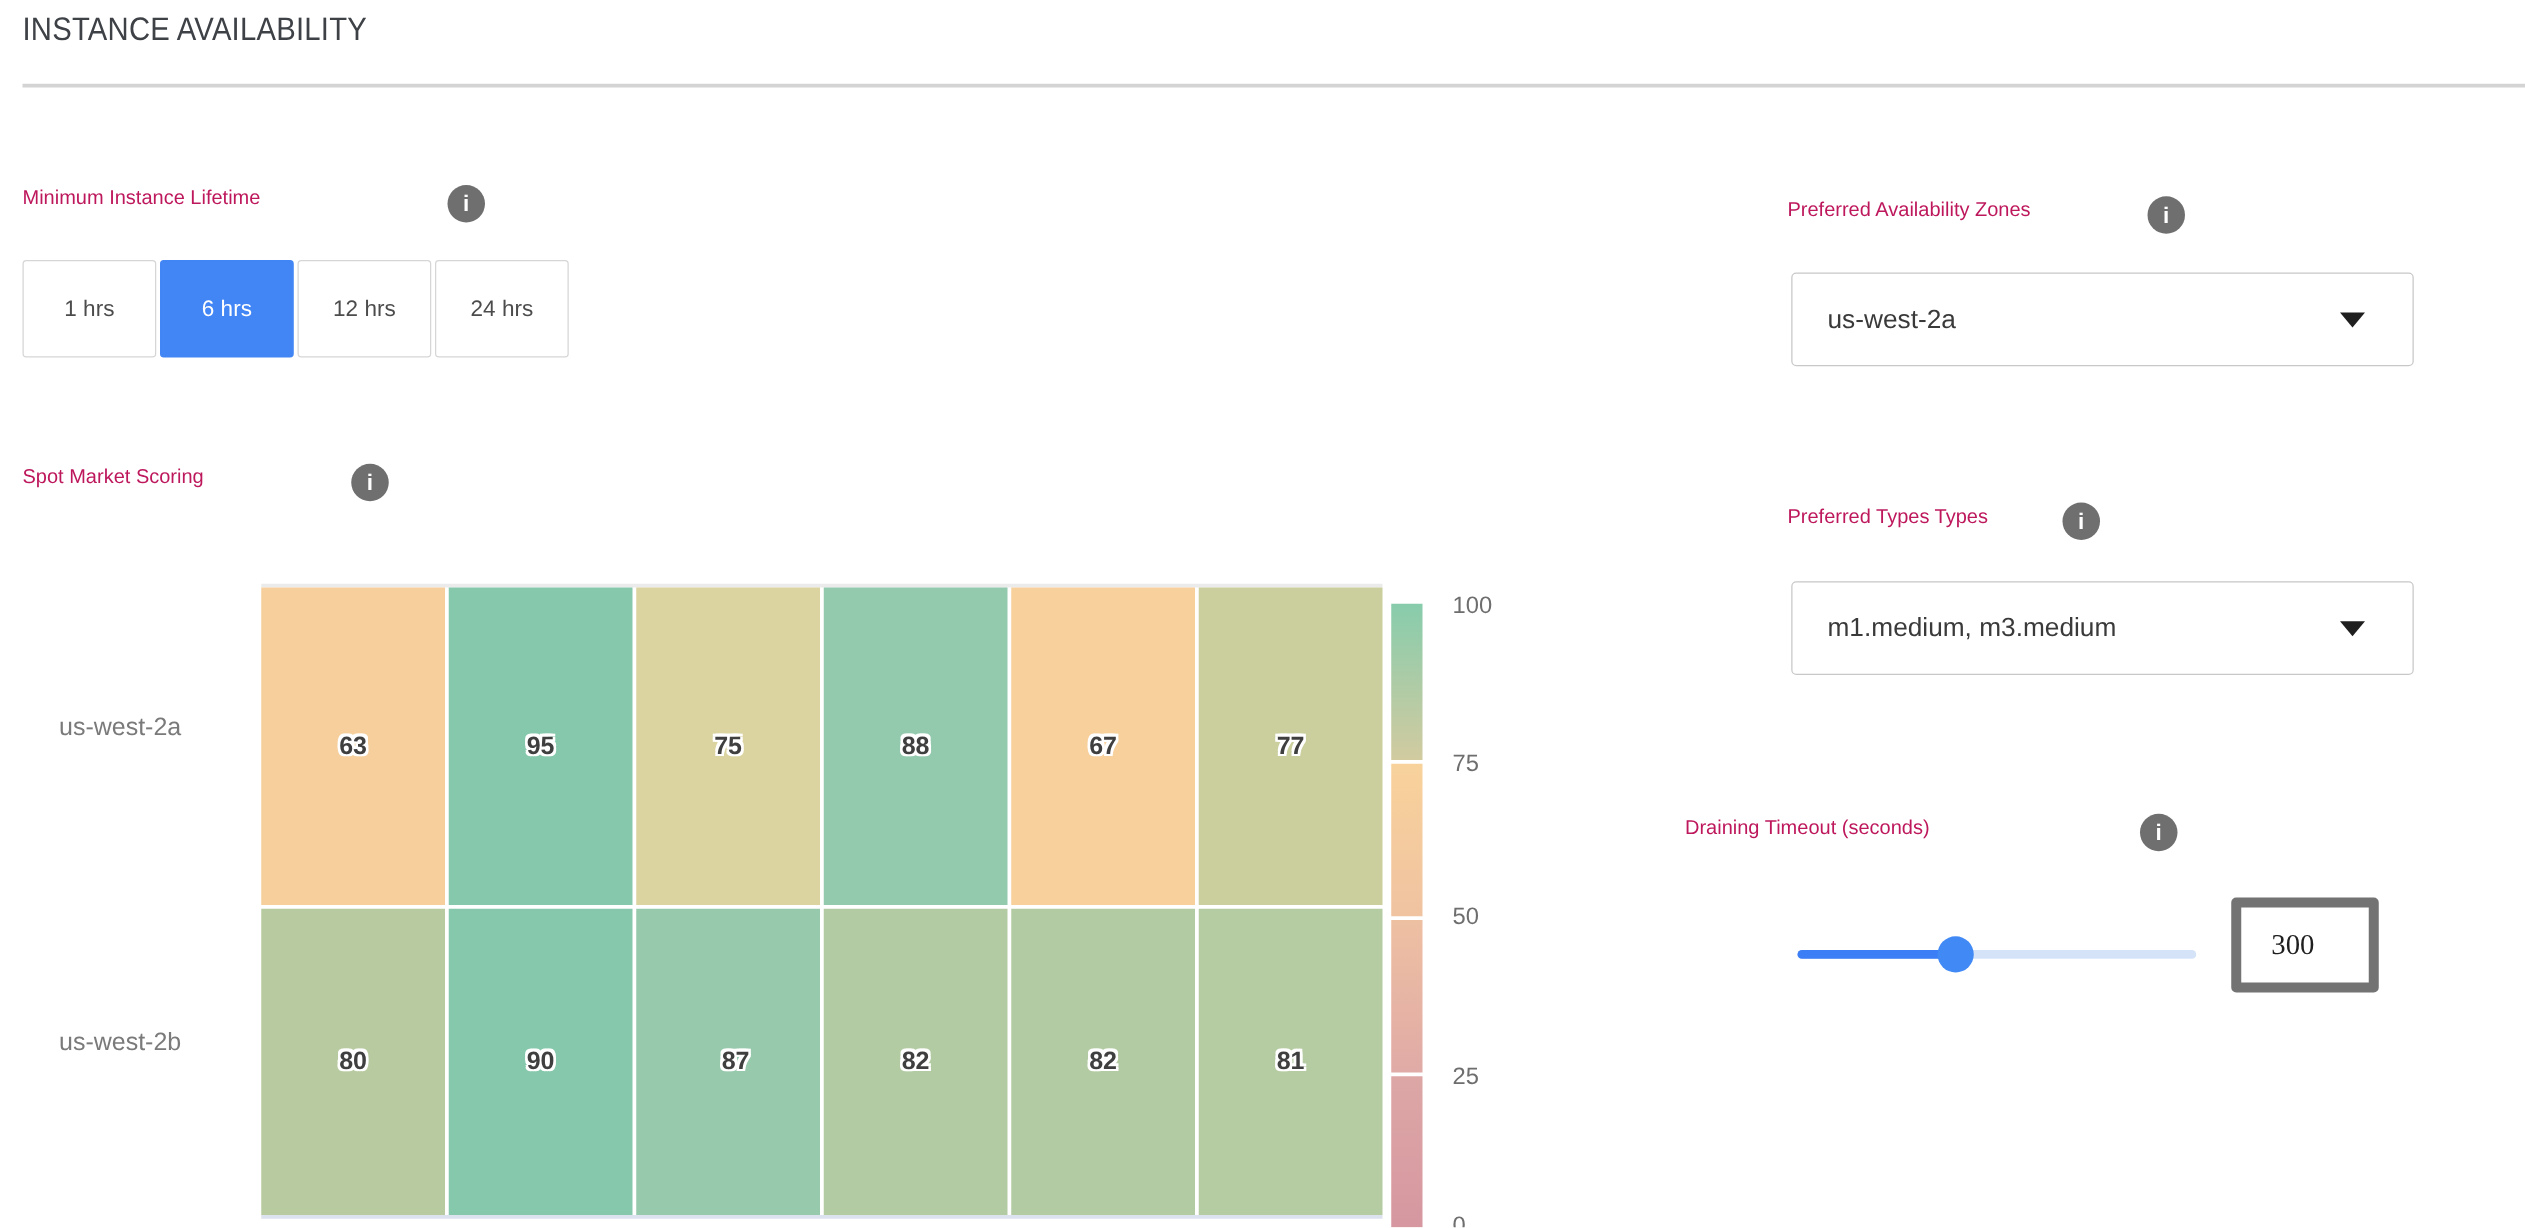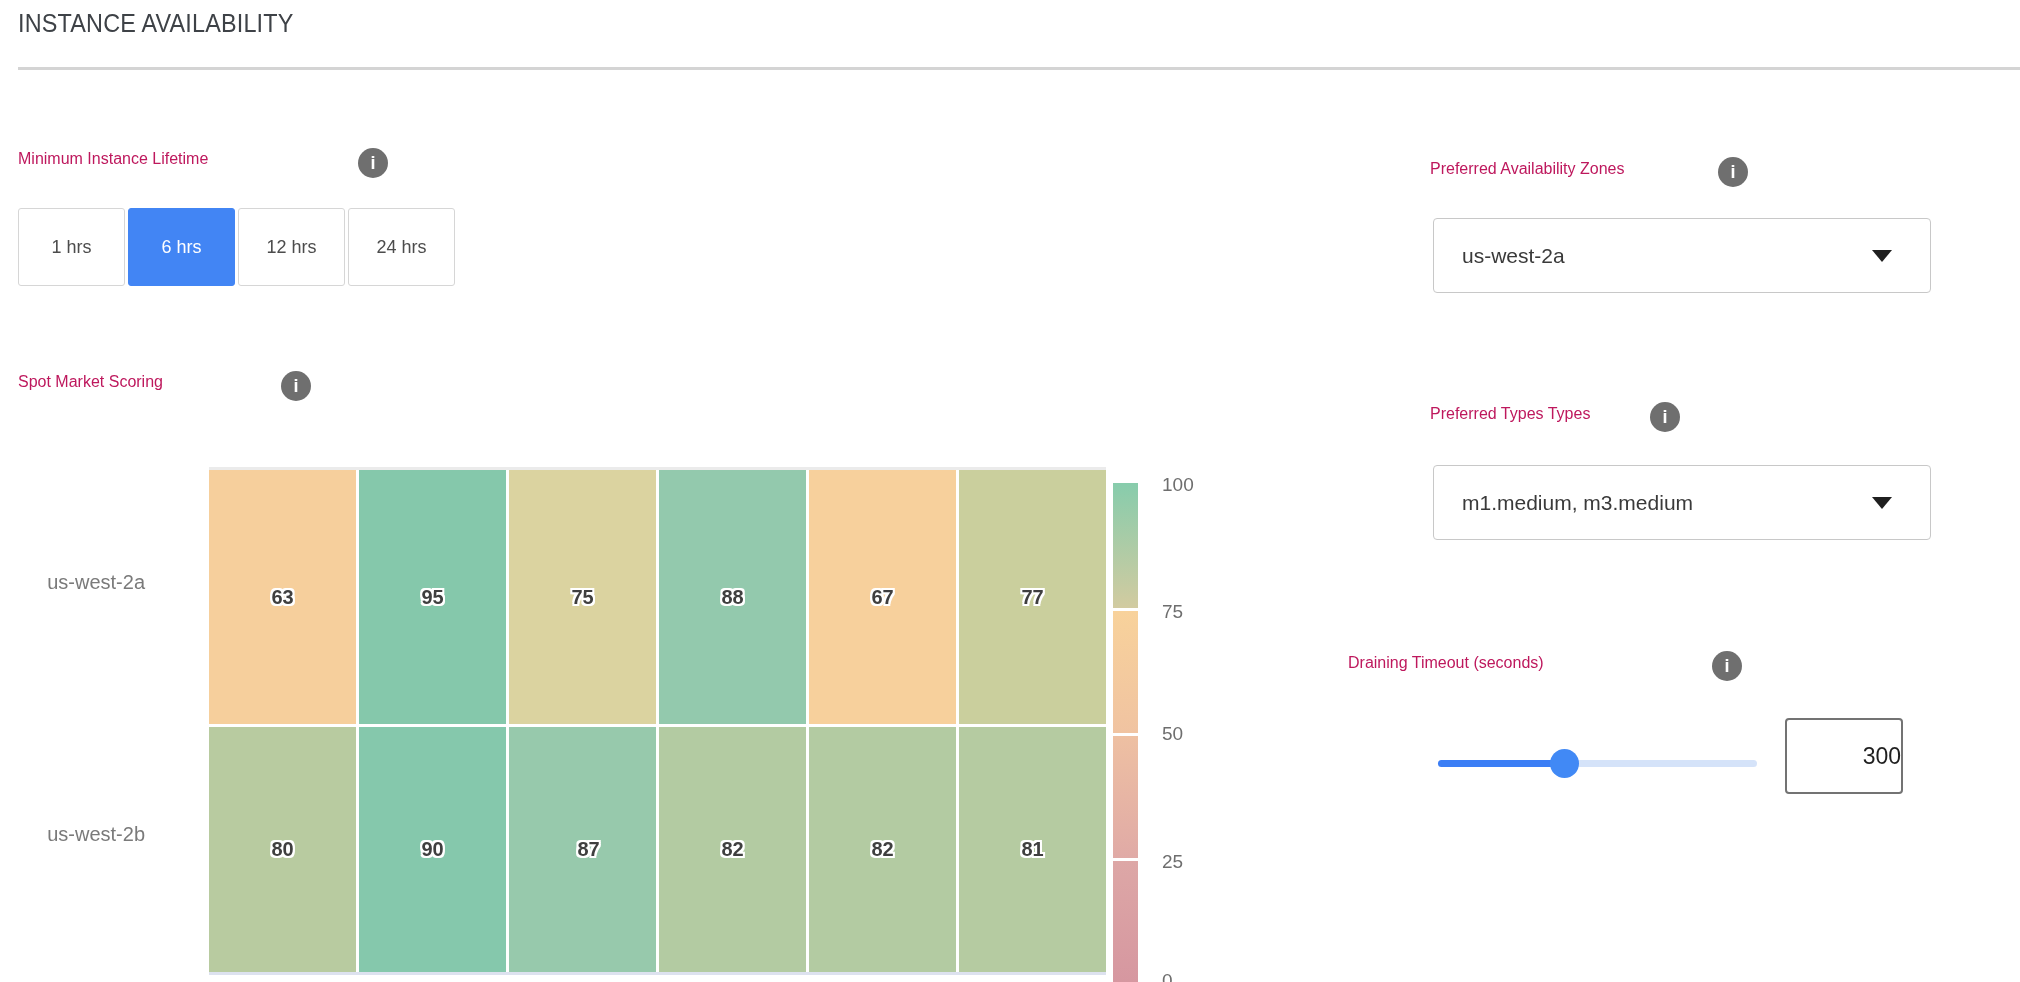--- a/index.html
+++ b/index.html
@@ -160,29 +160,28 @@
     position: absolute;
     left: 112px; top: -11px;
     width: 29px; height: 29px;
     border-radius: 50%;
     background: #4189f5;
     cursor: grab;
   }
   .timeout-input {
     left: 1785px; top: 718px;
     width: 118px; height: 76px;
-    border: 2px solid #737373;
+    border: 8px solid #737373;
     border-radius: 4px;
     background: #fff;
     font-size: 23px;
     color: #1f1f1f;
     padding-left: 24px;
-    font-family: Liberation Sans, sans-serif;
+    font-family: Liberation Serif, serif;
     outline: none;
-    text-align: right;
   }
 </style>
 </head>
 <body>
 
 <div id="app">
 
   <div class="abs page-title">INSTANCE AVAILABILITY</div>
   <div class="abs header-divider"></div>
 

